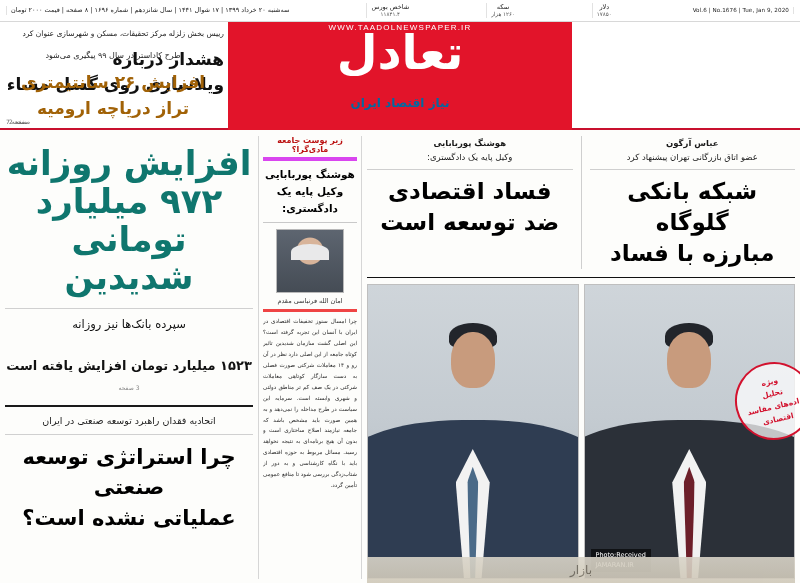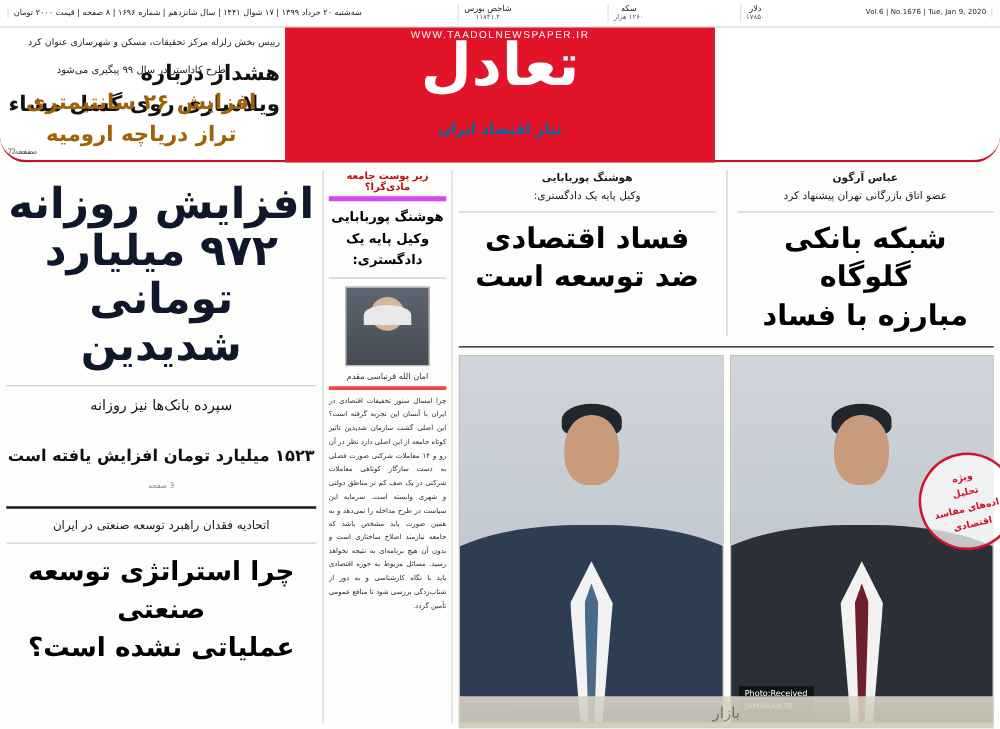--- a/index.html
+++ b/index.html
@@ -24,21 +24,20 @@
   }
 
   
   .masthead {
     position: relative;
     width: 800px;
     height: 130px;
     background: #ffffff;
     border-bottom: 2px solid #c8102e;
     box-sizing: border-box;
-    border-radius: 21px;
   }
   .masthead-topbar {
     position: absolute;
     top: 0;
     left: 0;
     width: 800px;
     height: 22px;
     border-bottom: 1px solid #d8d8d8;
     display: flex;
     flex-direction: row-reverse;
@@ -202,21 +201,21 @@
     font-size: 9.5px;
     line-height: 1.75;
     color: #1a1a1a;
     text-align: center;
     padding: 2px 2px 6px 2px;
     border-bottom: 1px solid #d0d0d0;
   }
   .lead-head {
     text-align: center;
     font-weight: bold;
-    color: #0f172a;
+    color: #0f766e;
     line-height: 1.12;
     padding: 8px 0 6px 0;
   }
   .lead-head .ln {
     display: block;
     font-size: 34px;
     letter-spacing: -1px;
   }
   .lead-sub {
     border-top: 1px solid #d0d0d0;

